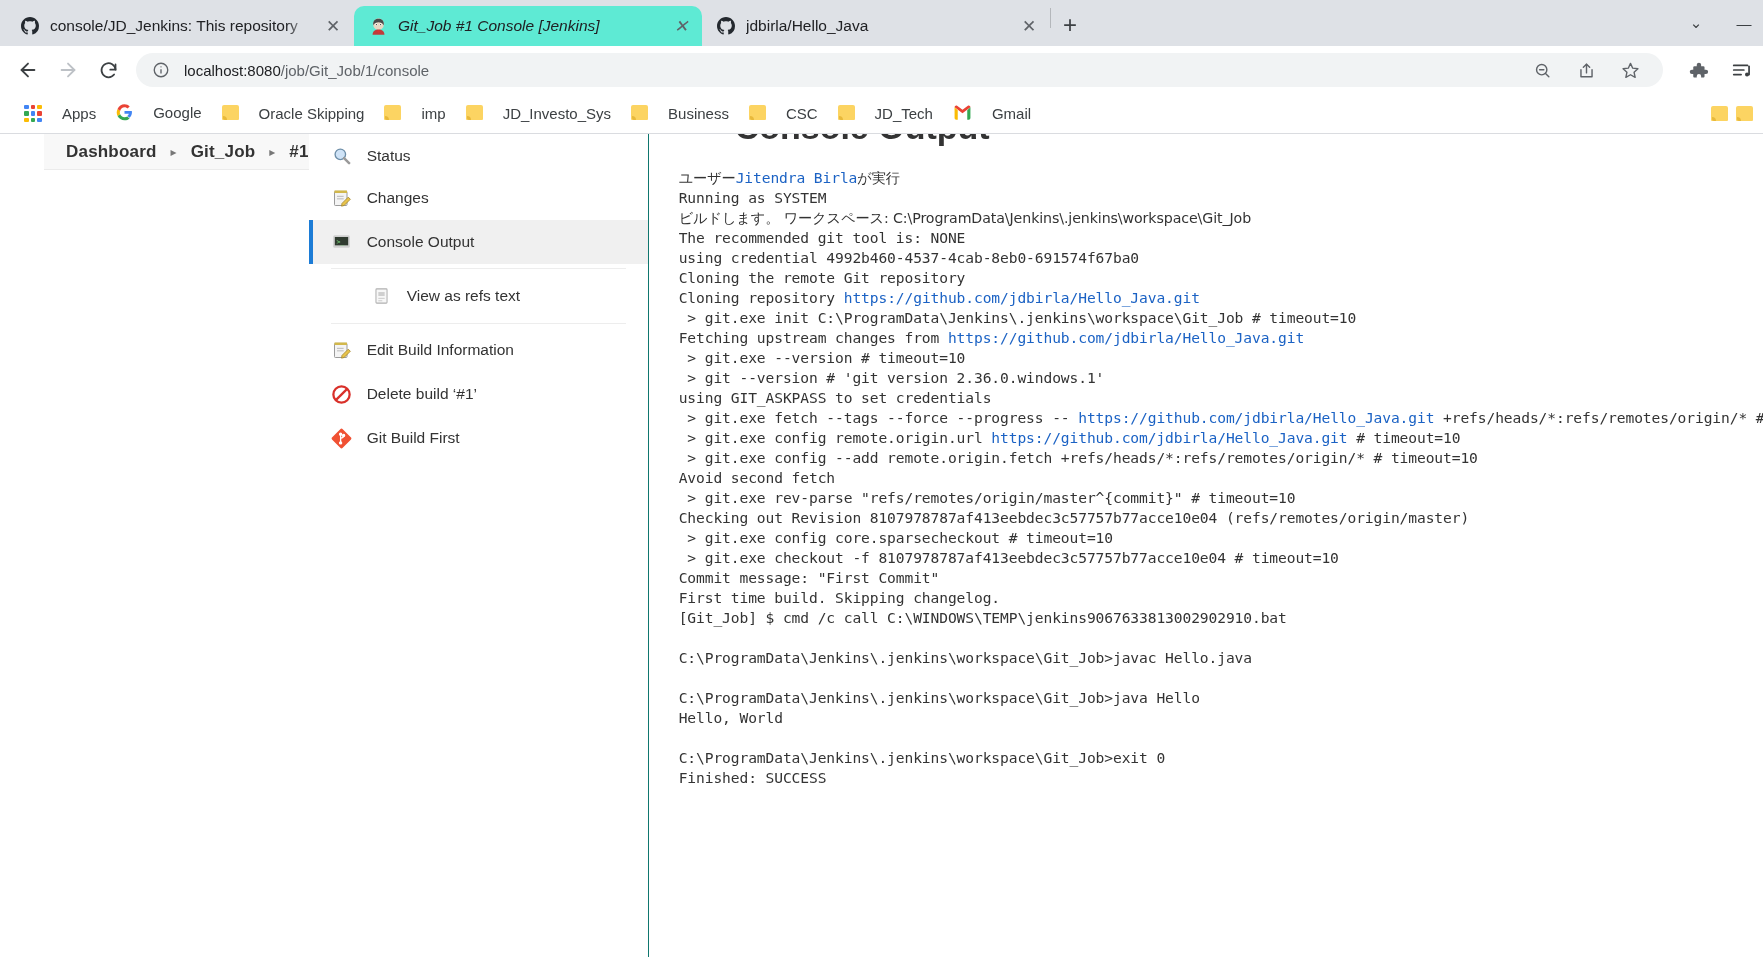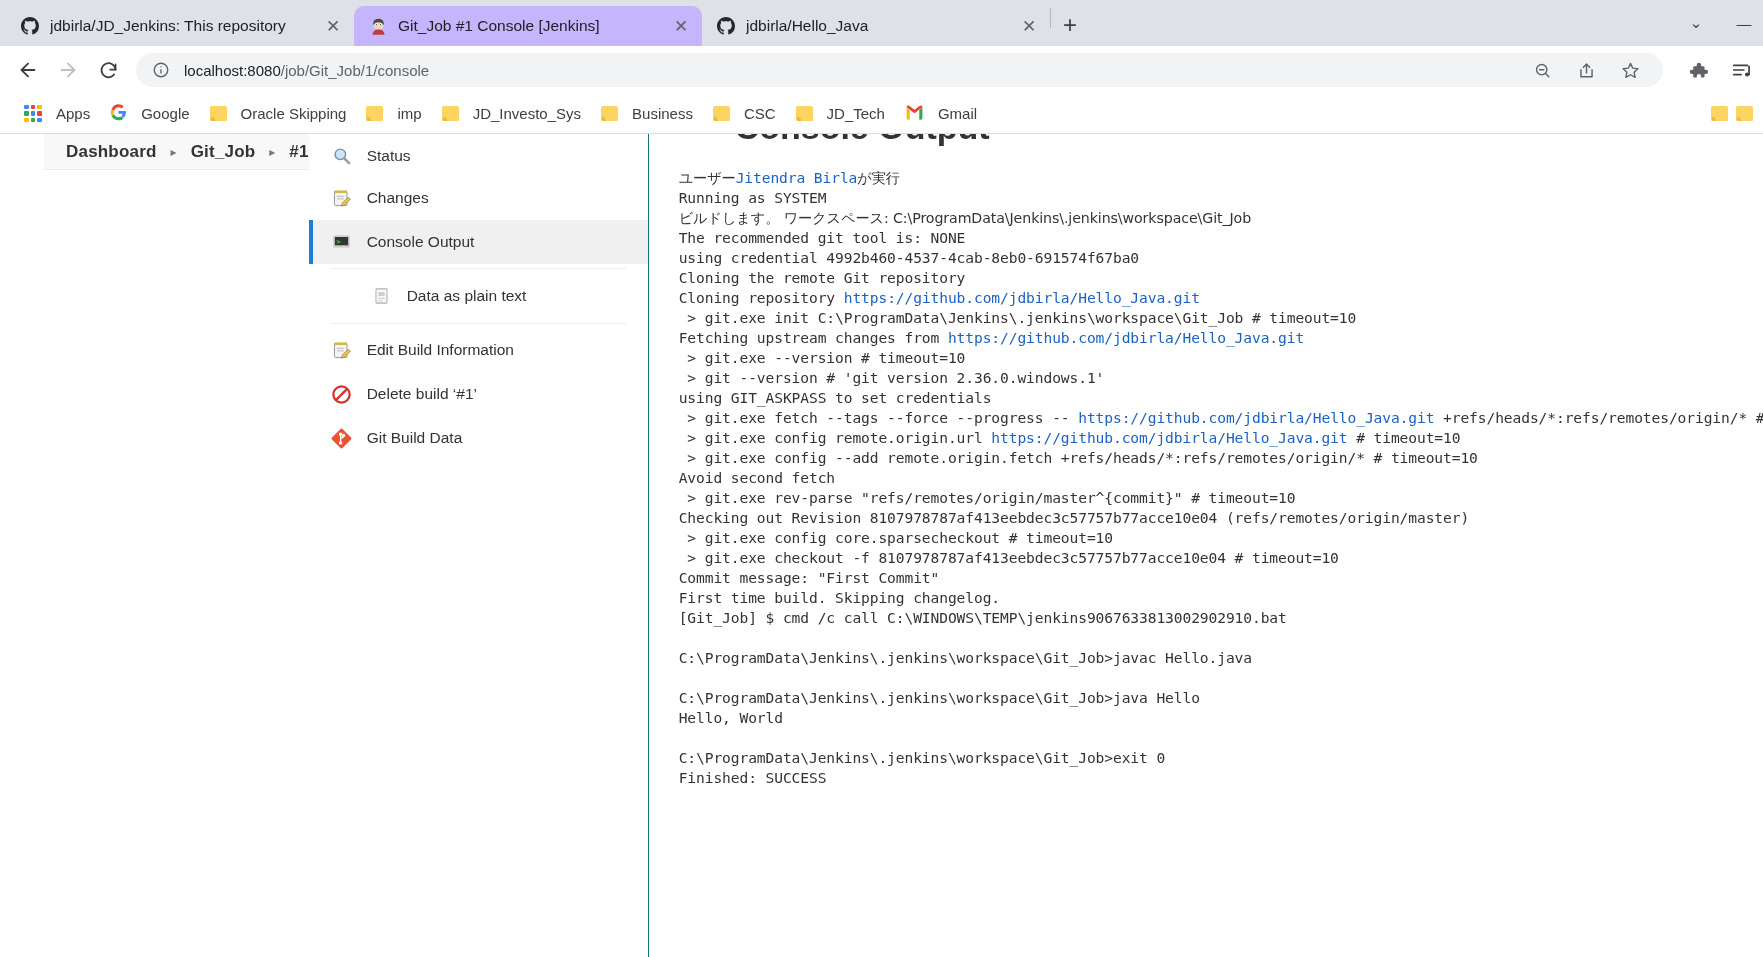--- a/index.html
+++ b/index.html
@@ -18,21 +18,21 @@
     display: flex; align-items: flex-end; padding-left: 6px; position: relative;
     flex: 0 0 46px;
   }
   .tab {
     height: 40px; width: 348px; display: flex; align-items: center;
     padding: 0 10px 0 14px; gap: 10px; position: relative;
     border-radius: 10px 10px 0 0; font-size: 15px; color: #3c4043;
     cursor: default;
   }
   .tab.inactive { background: transparent; }
-  .tab.active { background: #c4b5fd; }
+  .tab.active { background: #5eead4; font-style: italic; }
   .tab-title {
     flex: 1; white-space: nowrap; overflow: hidden;
     text-overflow: clip; font-size: 15.5px; color: #202124;
     -webkit-mask-image: linear-gradient(to right, #000 90%, transparent 100%);
             mask-image: linear-gradient(to right, #000 90%, transparent 100%);
   }
   .tab.active .tab-title { color: #202124; }
   .tab-close { width: 22px; height: 22px; display: flex; align-items: center;
     justify-content: center; font-size: 17px; color: #5f6368; flex: 0 0 22px; }
   .tab-sep { width: 1px; height: 20px; background: #b4b7bb; align-self: center; margin-bottom: 10px; }
@@ -63,21 +63,21 @@
   .omni-url .path { color: #5f6368; }
   .omni-actions { display: flex; align-items: center; gap: 22px; padding-right: 8px; }
   .omni-icon { width: 22px; height: 22px; color: #5f6368; display:flex; align-items:center; justify-content:center;}
   .ext-icons { display: flex; align-items: center; gap: 22px; padding-left: 14px; }
 
   .bookmarks {
     height: 40px; background: #ffffff; display: flex; align-items: center;
     padding: 0 14px; gap: 0; flex: 0 0 40px; border-bottom: 1px solid #dadce0;
     position: relative; overflow: hidden;
   }
-  .bm { display: flex; align-items: center; gap: 14px; padding: 4px 10px;
+  .bm { display: flex; align-items: flex-start; gap: 20px; padding: 4px 10px;
     font-size: 15px; color: #3c4043; white-space: nowrap; border-radius: 4px; }
   .bm-folder { width: 17px; height: 15px; position: relative; flex: 0 0 17px; }
   .bm-folder::before { content:""; position:absolute; inset:0; background:#fcd462; border-radius:2px 2px 1px 1px; }
   .bm-folder::after { content:""; position:absolute; left:1px; bottom:0; width:4px; height:4px;
      background:#e8b93b; border-radius:0 4px 0 2px; }
   .apps-grid { width: 18px; height: 18px; display: grid; grid-template-columns: repeat(3,1fr);
      grid-template-rows: repeat(3,1fr); gap: 2px; }
   .apps-grid i { background:#4285f4; border-radius:1px; display:block; }
   .apps-grid i:nth-child(2){background:#ea4335;} .apps-grid i:nth-child(3){background:#fbbc05;}
   .apps-grid i:nth-child(4){background:#34a853;} .apps-grid i:nth-child(5){background:#4285f4;}
@@ -129,21 +129,21 @@
 <div class="browser">
 
   <div class="tabstrip">
 
     <div class="tab inactive">
       <span class="favicon">
         <svg width="18" height="18" viewBox="0 0 16 16">
             <path fill="#24292f" d="M8 0C3.58 0 0 3.58 0 8c0 3.54 2.29 6.53 5.47 7.59.4.07.55-.17.55-.38 0-.19-.01-.82-.01-1.49-2.01.37-2.53-.49-2.69-.94-.09-.23-.48-.94-.82-1.13-.28-.15-.68-.52-.01-.53.63-.01 1.08.58 1.23.82.72 1.21 1.87.87 2.33.66.07-.52.28-.87.51-1.07-1.78-.2-3.64-.89-3.64-3.95 0-.87.31-1.59.82-2.15-.08-.2-.36-1.02.08-2.12 0 0 .67-.21 2.2.82.64-.18 1.32-.27 2-.27.68 0 1.36.09 2 .27 1.53-1.04 2.2-.82 2.2-.82.44 1.1.16 1.92.08 2.12.51.56.82 1.27.82 2.15 0 3.07-1.87 3.75-3.65 3.95.29.25.54.73.54 1.48 0 1.07-.01 1.93-.01 2.2 0 .21.15.46.55.38A8.01 8.01 0 0 0 16 8c0-4.42-3.58-8-8-8z"></path>
           </svg>
       </span>
-      <span class="tab-title">jdbirla/JD_Jenkins: This repository</span>
+      <span class="tab-title">console/JD_Jenkins: This repository</span>
       <span class="tab-close">✕</span>
     </div>
 
     <div class="tab active">
       <span class="favicon">
         <svg width="19" height="19" viewBox="0 0 32 32">
           <ellipse cx="16" cy="12" rx="9" ry="10" fill="#e8d7c3"></ellipse>
           <path d="M7 12c0-6 4-9 9-9s9 3 9 9c0 1-.5 2-.5 2S23 9 16 9 7.5 14 7.5 14 7 13 7 12z" fill="#4a4a4a"></path>
           <path d="M6 30c0-6 4.5-9 10-9s10 3 10 9z" fill="#c23b3b"></path>
           <ellipse cx="12.5" cy="12.5" rx="1.6" ry="2" fill="#fff"></ellipse>
@@ -376,21 +376,21 @@
 
         <div class="side-sub">
           <span class="sicon">
             <svg width="19" height="20" viewBox="0 0 24 24">
                 <rect x="5" y="3" width="14" height="18" rx="1" fill="#f7f7f7" stroke="#b0b0b0" stroke-width="1.3"></rect>
                 <rect x="8" y="7" width="8" height="5" fill="#cfcfcf"></rect>
                 <line x1="8" y1="15" x2="16" y2="15" stroke="#cfcfcf" stroke-width="1.4"></line>
                 <line x1="8" y1="18" x2="13" y2="18" stroke="#cfcfcf" stroke-width="1.4"></line>
               </svg>
           </span>
-          <span class="lbl">Data as plain text</span>
+          <span class="lbl">View as refs text</span>
         </div>
 
         <div class="side-div"></div>
 
         <div class="side-item">
           <span class="sicon">
             <svg width="20" height="20" viewBox="0 0 24 24">
                 <rect x="3" y="4" width="15" height="17" rx="1" fill="#f4f4f4" stroke="#9a9a9a" stroke-width="1.2"></rect>
                 <rect x="3" y="3" width="15" height="3" fill="#d2b84b"></rect>
                 <line x1="6" y1="10" x2="14" y2="10" stroke="#b9b9b9" stroke-width="1.2"></line>
@@ -417,21 +417,21 @@
                 <rect x="3.5" y="3.5" width="17" height="17" rx="2" transform="rotate(45 12 12)" fill="#f05133"></rect>
                 <g stroke="#fff" stroke-width="1.5" fill="none" stroke-linecap="round">
                   <line x1="11" y1="7" x2="11" y2="17"></line>
                   <circle cx="11" cy="17" r="1.2" fill="#fff"></circle>
                   <circle cx="11" cy="7.2" r="1.2" fill="#fff"></circle>
                   <path d="M11 11.5c2 0 3.2-.8 3.2-2.4"></path>
                   <circle cx="14.4" cy="8.6" r="1.2" fill="#fff"></circle>
                 </g>
               </svg>
           </span>
-          <span class="lbl">Git Build Data</span>
+          <span class="lbl">Git Build First</span>
         </div>
       </div>
 
       <div class="content">
         <div class="console-title">
           <span class="spinner"></span>
           <span>Console Output</span>
         </div>
 
         <pre class="console" id="console-out"><span class="jp">ユーザー</span><b>Jitendra Birla</b><span class="jp">が実行</span>

